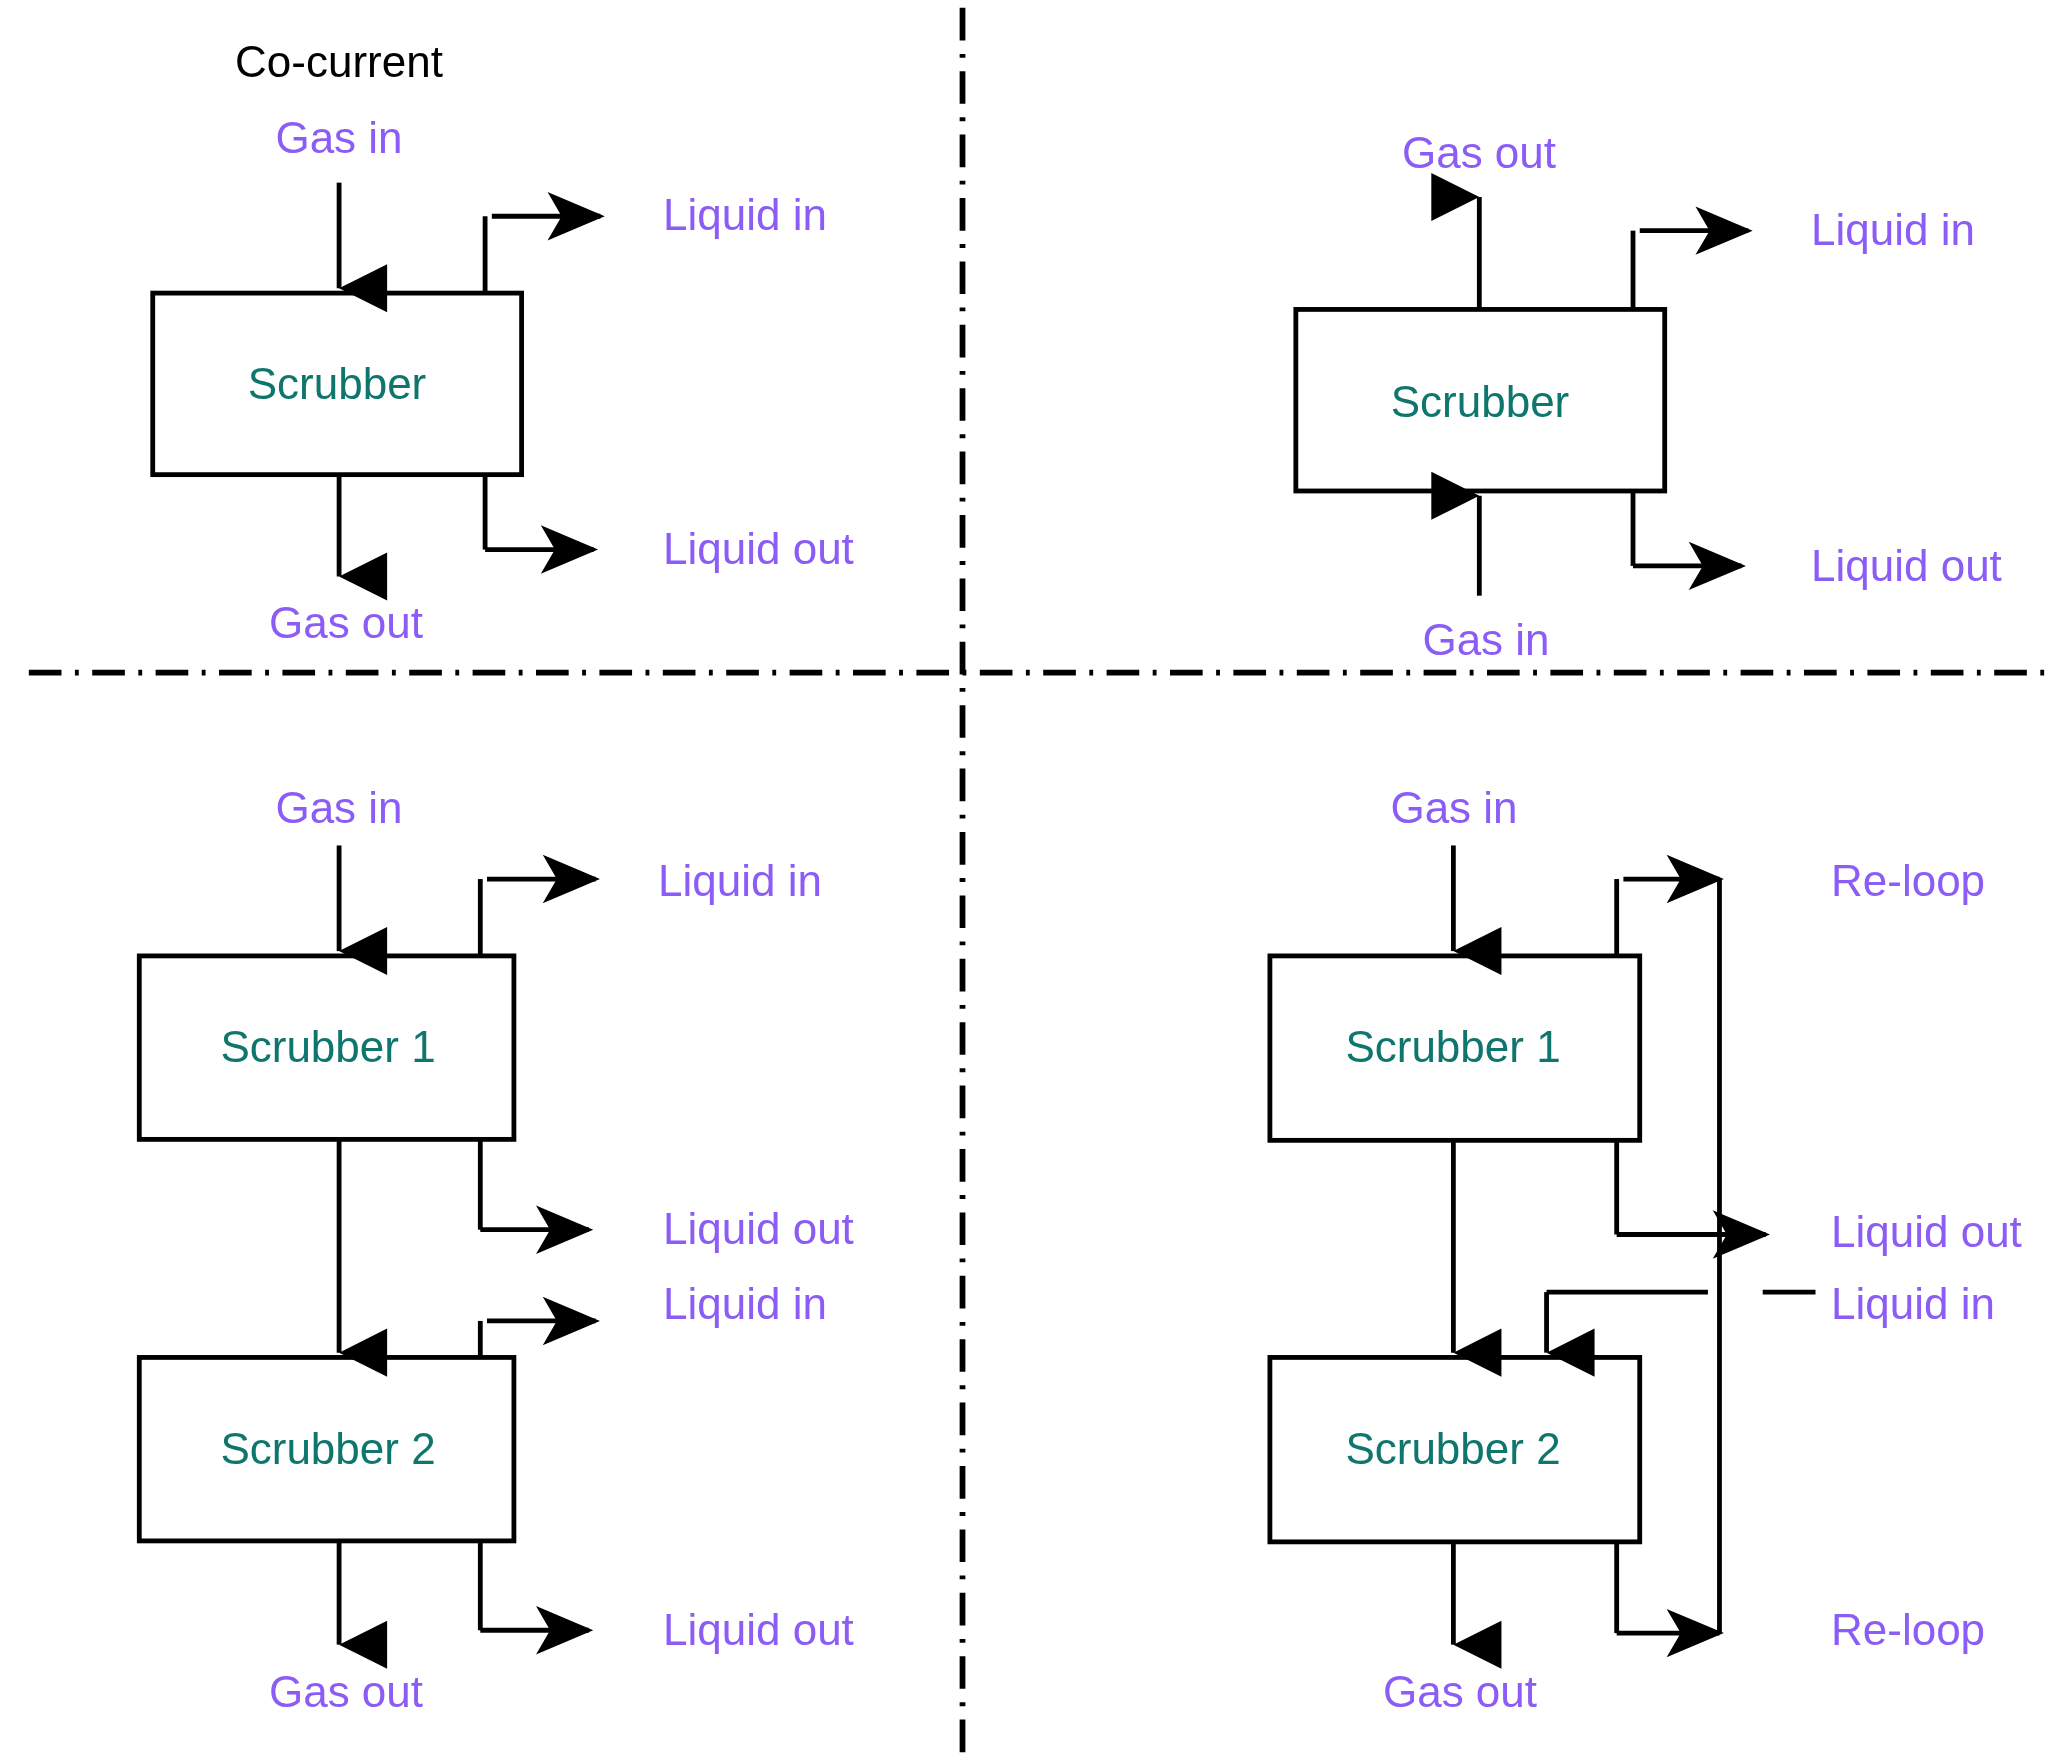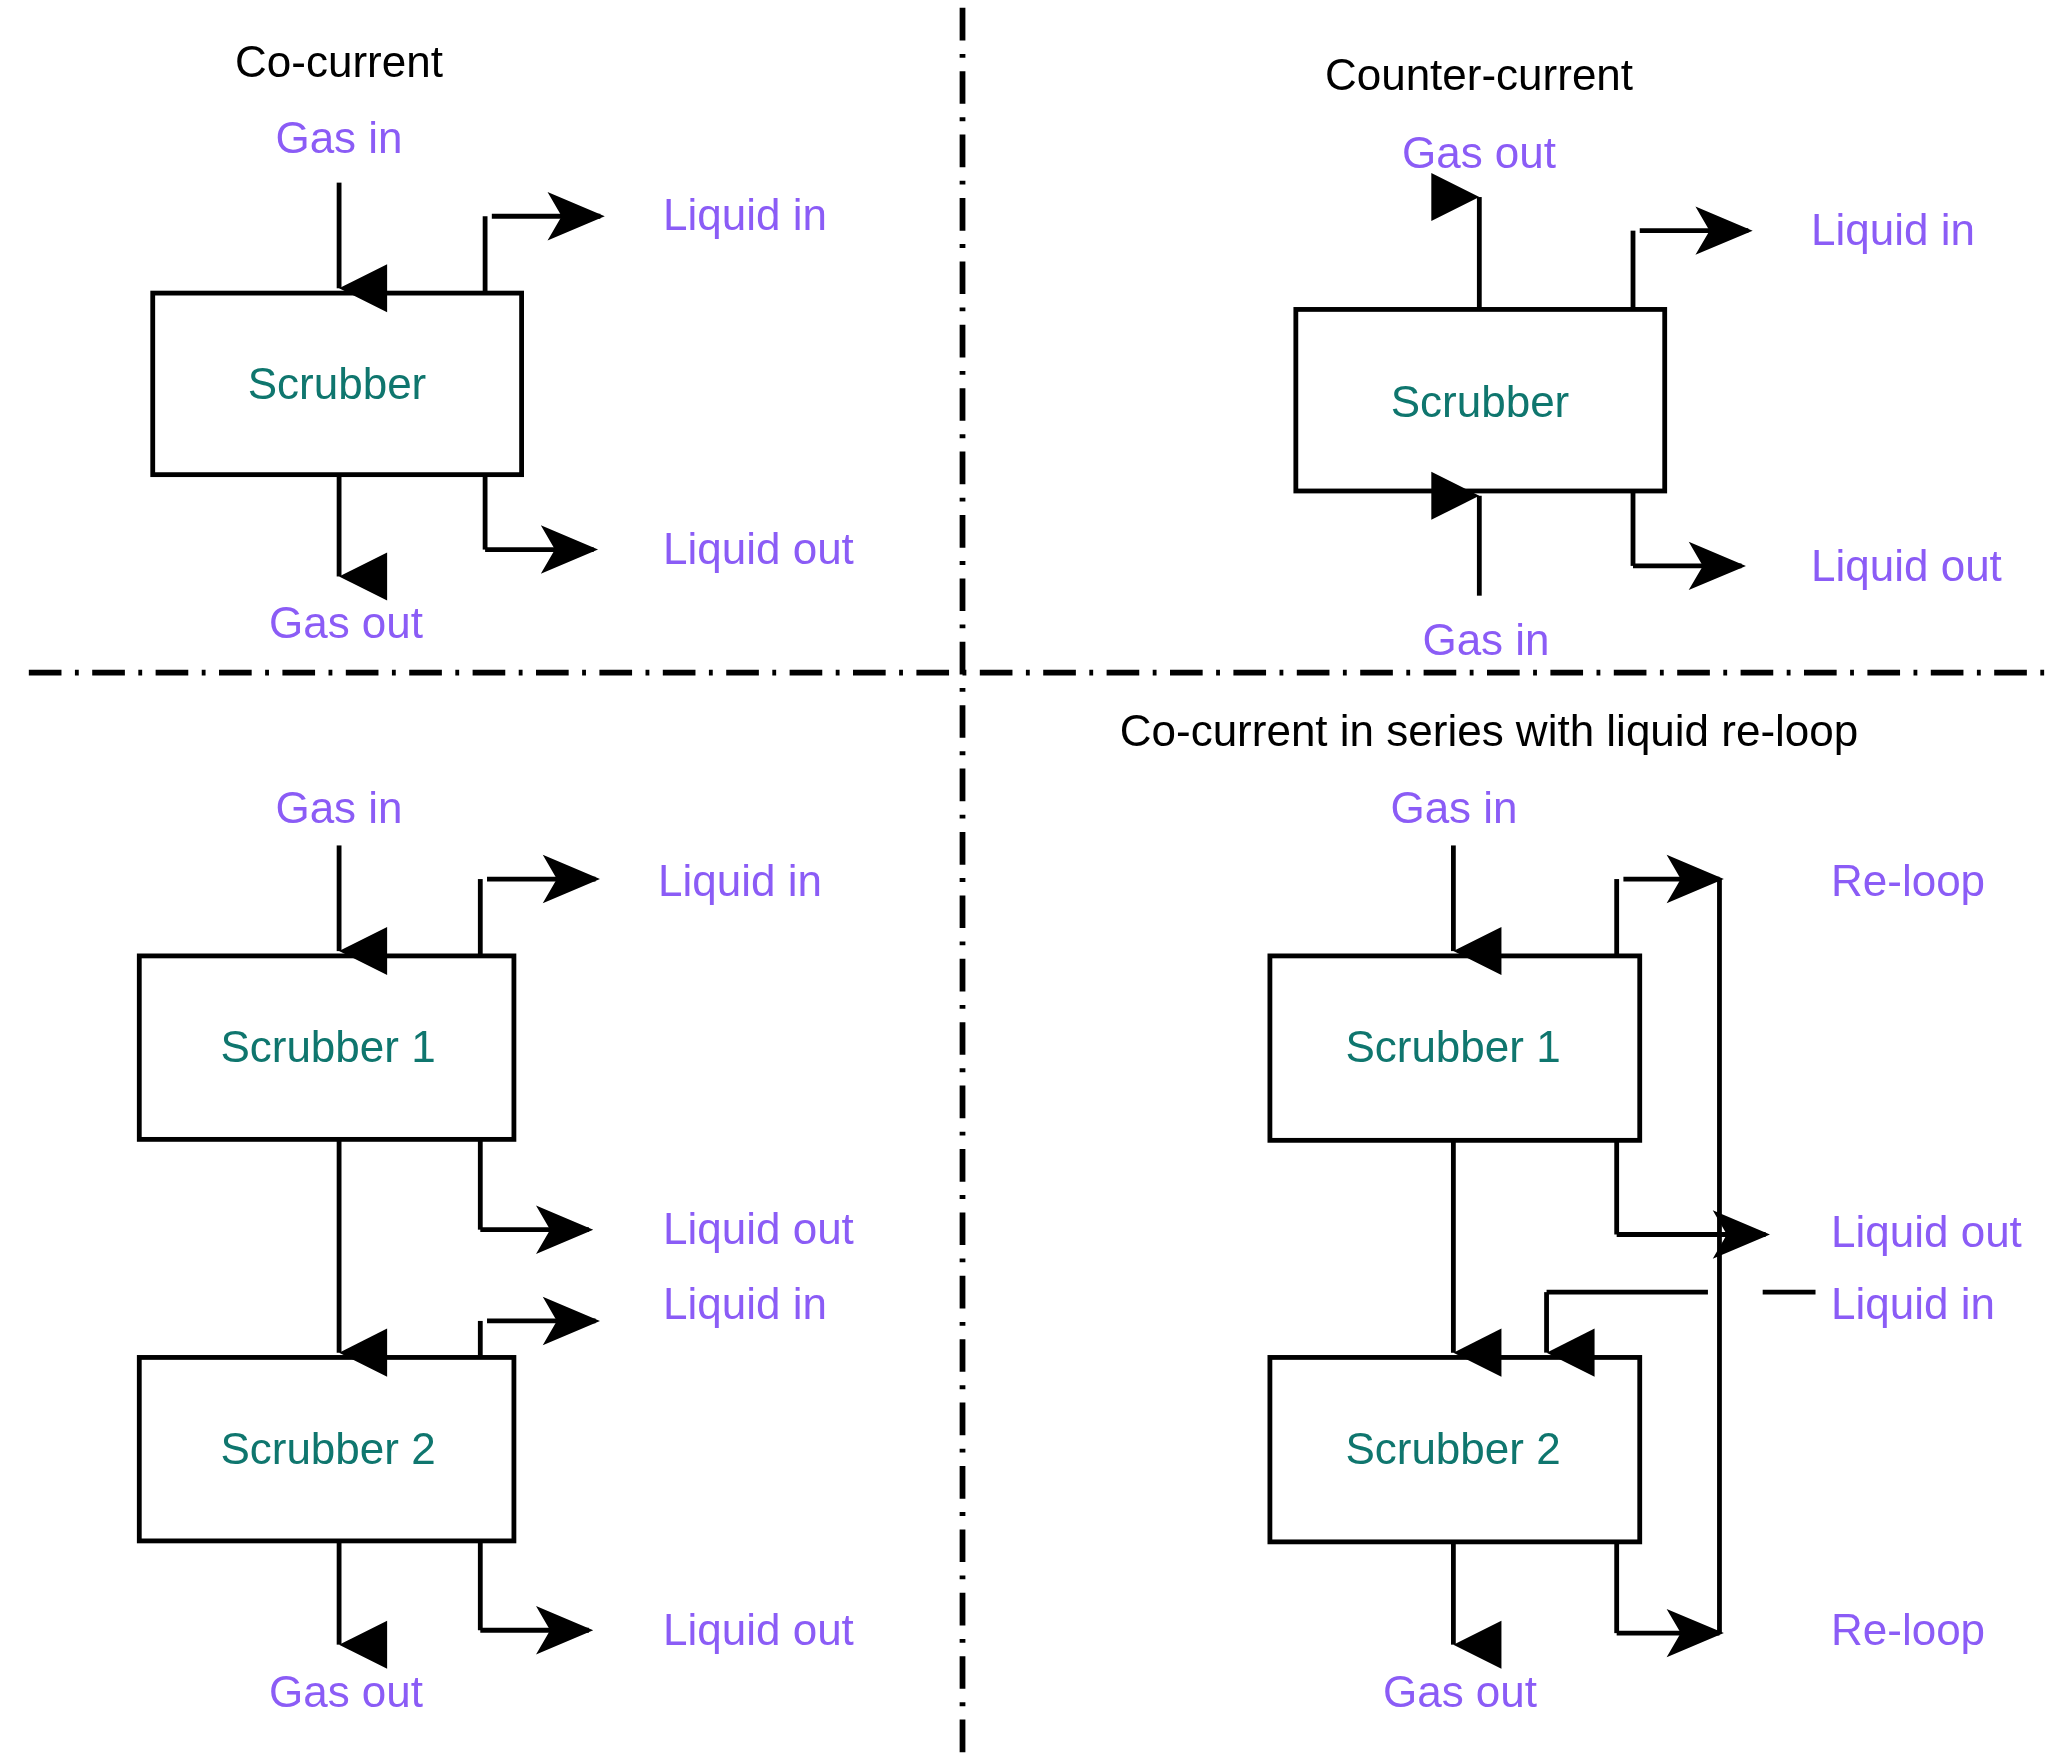--- a/index.html
+++ b/index.html
@@ -146,37 +146,35 @@
     </g>
   </svg>
 
   <div class="panel-title" style="left:339px; top:37px;">Co-current</div>
   <div class="lbl c" style="left:339px; top:115px;">Gas in</div>
   <div class="lbl l" style="left:663px; top:192px;">Liquid in</div>
   <div class="box-label" style="left:337px; top:384px;">Scrubber</div>
   <div class="lbl l" style="left:663px; top:526px;">Liquid out</div>
   <div class="lbl c" style="left:346px; top:600px;">Gas out</div>
 
-  <div class="panel-title" style="left:1479px; top:50px;">Counter-current</div>
   <div class="lbl c" style="left:1479px; top:130px;">Gas out</div>
   <div class="lbl l" style="left:1811px; top:207px;">Liquid in</div>
   <div class="box-label" style="left:1480px; top:402px;">Scrubber</div>
   <div class="lbl l" style="left:1811px; top:543px;">Liquid out</div>
   <div class="lbl c" style="left:1486px; top:617px;">Gas in</div>
 
   <div class="lbl c" style="left:339px; top:785px;">Gas in</div>
   <div class="lbl l" style="left:658px; top:858px;">Liquid in</div>
   <div class="box-label" style="left:328px; top:1047px;">Scrubber 1</div>
   <div class="lbl l" style="left:663px; top:1206px;">Liquid out</div>
   <div class="lbl l" style="left:663px; top:1281px;">Liquid in</div>
   <div class="box-label" style="left:328px; top:1449px;">Scrubber 2</div>
   <div class="lbl l" style="left:663px; top:1607px;">Liquid out</div>
   <div class="lbl c" style="left:346px; top:1669px;">Gas out</div>
 
-  <div class="panel-title" style="left:1489px; top:706px;">Co-current in series with liquid re-loop</div>
   <div class="lbl c" style="left:1454px; top:785px;">Gas in</div>
   <div class="lbl l" style="left:1831px; top:858px;">Re-loop</div>
   <div class="box-label" style="left:1453px; top:1047px;">Scrubber 1</div>
   <div class="lbl l" style="left:1831px; top:1209px;">Liquid out</div>
   <div class="lbl l" style="left:1831px; top:1281px;">Liquid in</div>
   <div class="box-label" style="left:1453px; top:1449px;">Scrubber 2</div>
   <div class="lbl l" style="left:1831px; top:1607px;">Re-loop</div>
   <div class="lbl c" style="left:1460px; top:1669px;">Gas out</div>
 
 </div>

